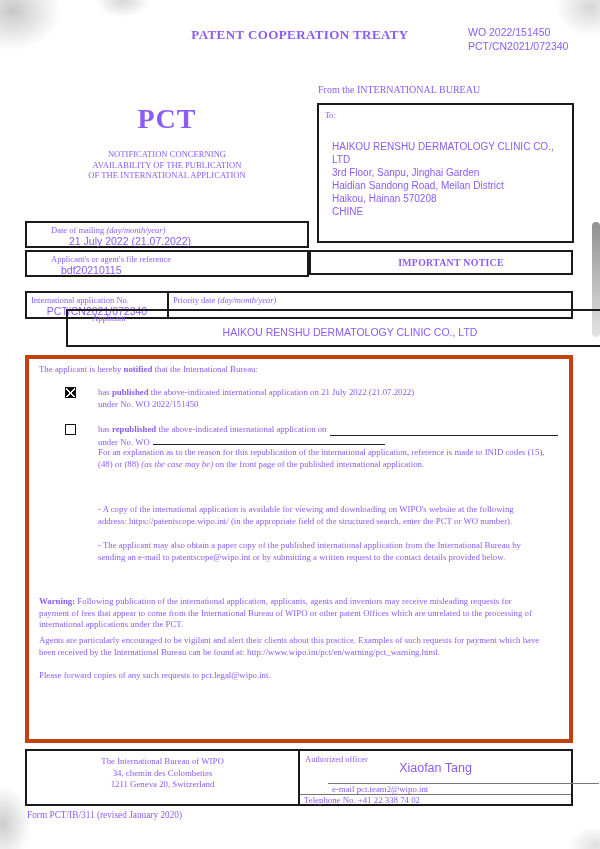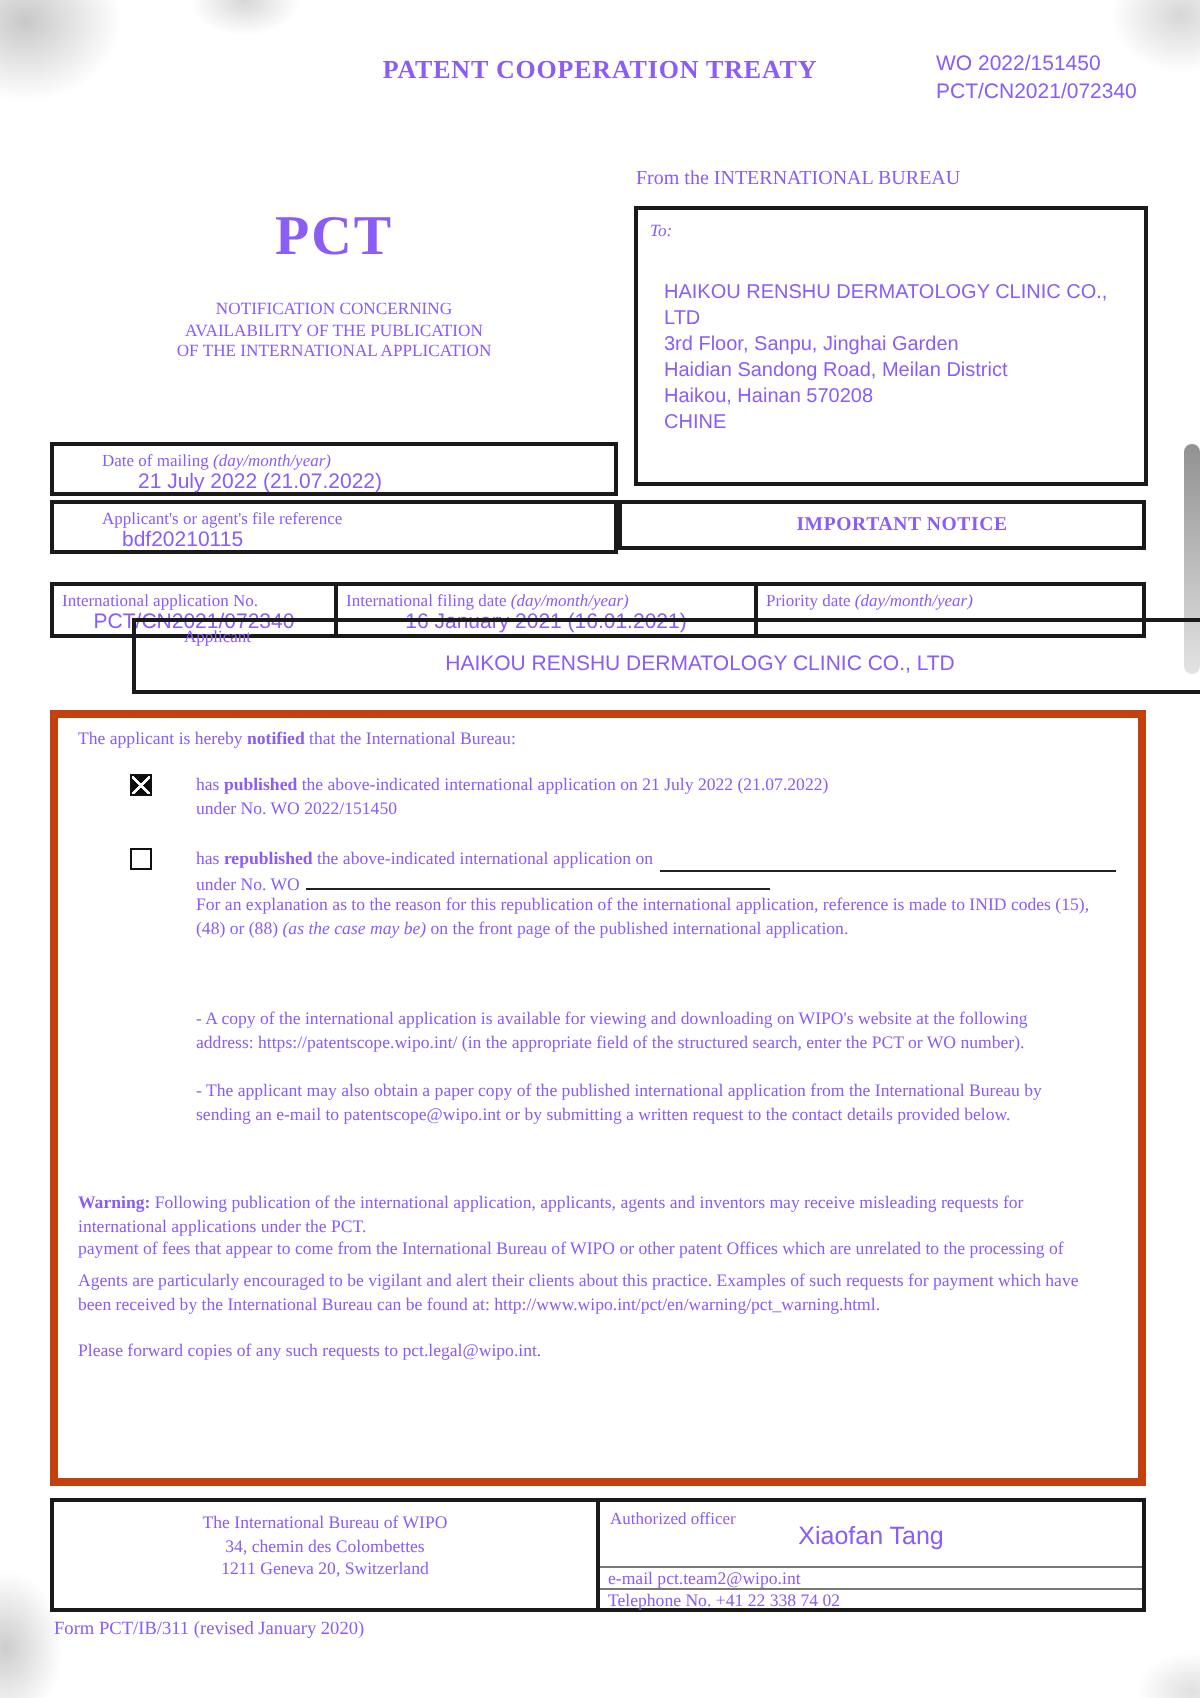--- a/index.html
+++ b/index.html
@@ -67,21 +67,21 @@
   .p-agents{top:276px;left:10px;width:532px;}
   .p-forward{top:311px;left:10px;width:532px;}
 
   
   .footer-box{top:749px;left:25px;width:548px;height:57px;border:2px solid #1a1a1a;box-sizing:border-box;display:flex;}
   .f-left{width:273px;border-right:2px solid #1a1a1a;box-sizing:border-box;text-align:center;font-size:8.8px;line-height:11.5px;padding-top:5px;}
   .f-right{flex:1;position:relative;}
   .officer-label{position:absolute;top:3px;left:5px;font-size:8.5px;}
   .officer-name{position:absolute;top:10px;left:0;width:100%;text-align:center;font-size:12.5px;}
   .contact-row{position:absolute;left:0;width:100%;font-size:8.8px;line-height:11px;border-top:1px solid #777;padding-left:4px;box-sizing:border-box;}
-  .email-row{top:32px;}
+  .email-row{top:32px;margin-left:28px;}
   .tel-row{top:43px;}
   .form-id{top:810px;left:27px;font-size:9.3px;}
 
   
   .smudge{position:absolute;pointer-events:none;}
   .sm-tl{top:-8px;left:-10px;width:75px;height:62px;background:radial-gradient(ellipse at 30% 30%, rgba(110,110,110,.38), transparent 65%);}
   .sm-tl2{top:-4px;left:95px;width:55px;height:22px;background:radial-gradient(ellipse at 50% 20%, rgba(120,120,120,.30), transparent 70%);}
   .sm-tr{top:-6px;left:552px;width:55px;height:45px;background:radial-gradient(ellipse at 70% 30%, rgba(120,120,120,.30), transparent 65%);}
   .sm-right{top:222px;left:592px;width:8px;height:115px;background:linear-gradient(to bottom, rgba(55,55,55,.55), rgba(100,100,100,.18));border-radius:4px;}
   .sm-bl{top:782px;left:-8px;width:42px;height:70px;background:radial-gradient(ellipse at 25% 60%, rgba(110,110,110,.35), transparent 65%);}
@@ -134,24 +134,20 @@
     <div class="flabel">Applicant's or agent's file reference</div>
     <div class="fvalue sans" style="margin-left:14px;">bdf20210115</div>
   </div>
   <div class="abs fbox row-b-right">IMPORTANT NOTICE</div>
 
   <div class="abs row-c">
     <div class="cell cell-c1">
       <div class="flabel">International application No.</div>
       <div class="fvalue sans val-center">PCT/CN2021/072340</div>
     </div>
-    <div class="cell cell-c2">
-      <div class="flabel"><span>International filing date </span><span class="it">(day/month/year)</span></div>
-      <div class="fvalue sans val-center">16 January 2021 (16.01.2021)</div>
-    </div>
     <div class="cell cell-c3">
       <div class="flabel"><span>Priority date </span><span class="it">(day/month/year)</span></div>
       <div class="fvalue sans val-center"></div>
     </div>
   </div>
 
   <div class="abs fbox row-d">
     <div class="flabel">Applicant</div>
     <div class="fvalue sans val-center" style="margin-top:3px;">HAIKOU RENSHU DERMATOLOGY CLINIC CO., LTD</div>
   </div>
@@ -189,22 +185,22 @@
       <div class="nowrap">address: https://patentscope.wipo.int/ (in the appropriate field of the structured search, enter the PCT or WO number).</div>
     </div>
 
     <div class="blk p-paper">
       <div class="nowrap">- The applicant may also obtain a paper copy of the published international application from the International Bureau by</div>
       <div class="nowrap">sending an e-mail to patentscope@wipo.int or by submitting a written request to the contact details provided below.</div>
     </div>
 
     <div class="blk p-warning">
       <div class="nowrap"><span class="b">Warning:</span><span> Following publication of the international application, applicants, agents and inventors may receive misleading requests for</span></div>
+      <div class="nowrap">payment of fees that appear to come from the International Bureau of WIPO or other patent Offices which are unrelated to the processing of</div>
       <div class="nowrap">international applications under the PCT.</div>
-      <div class="nowrap">payment of fees that appear to come from the International Bureau of WIPO or other patent Offices which are unrelated to the processing of</div>
     </div>
 
     <div class="blk p-agents">
       <div class="nowrap">Agents are particularly encouraged to be vigilant and alert their clients about this practice. Examples of such requests for payment which have</div>
       <div class="nowrap">been received by the International Bureau can be found at: http://www.wipo.int/pct/en/warning/pct_warning.html.</div>
     </div>
 
     <div class="blk p-forward">Please forward copies of any such requests to pct.legal@wipo.int.</div>
   </div>
 

